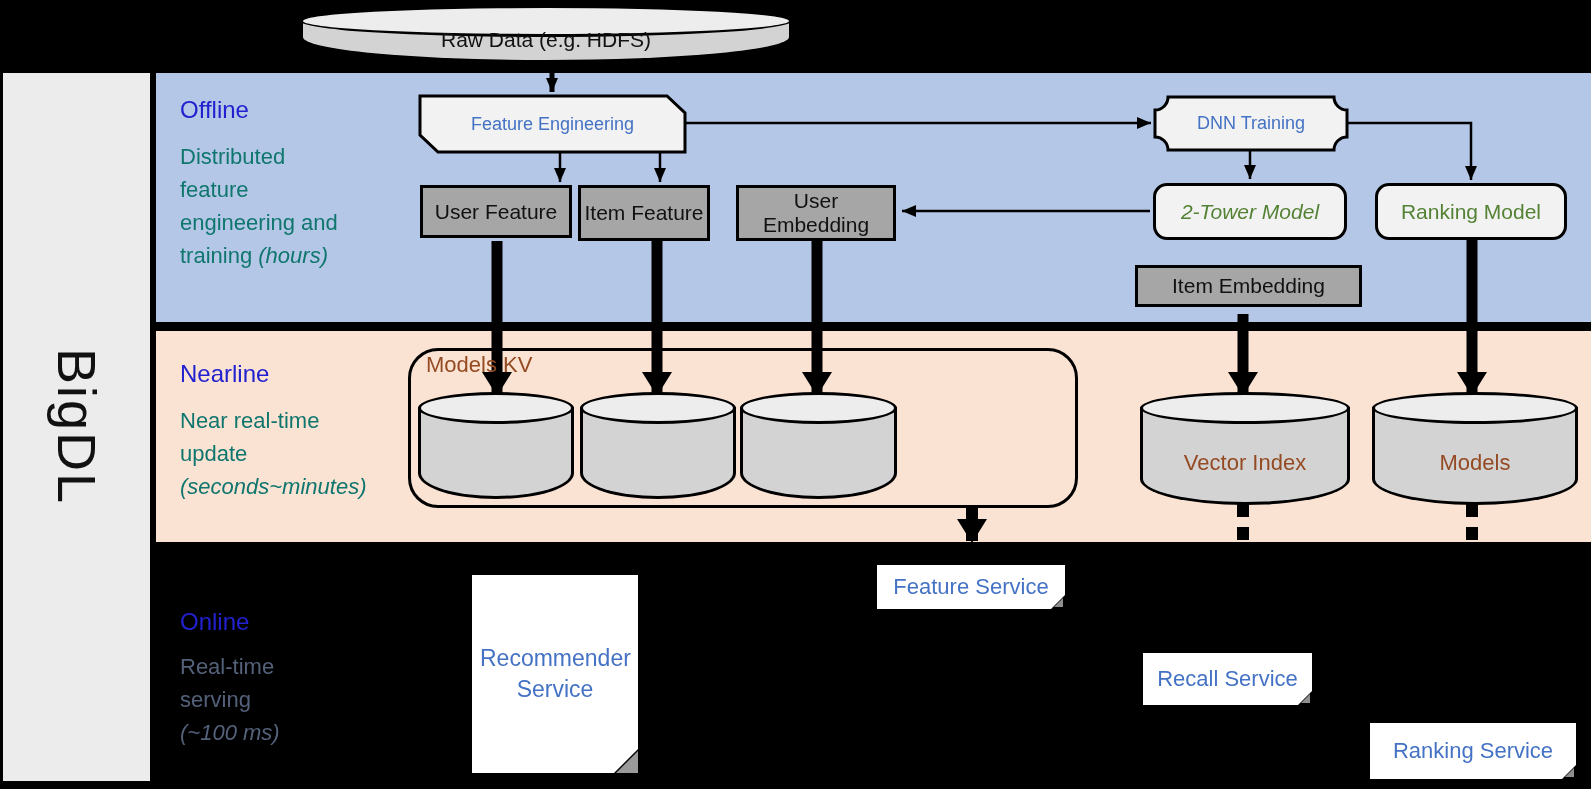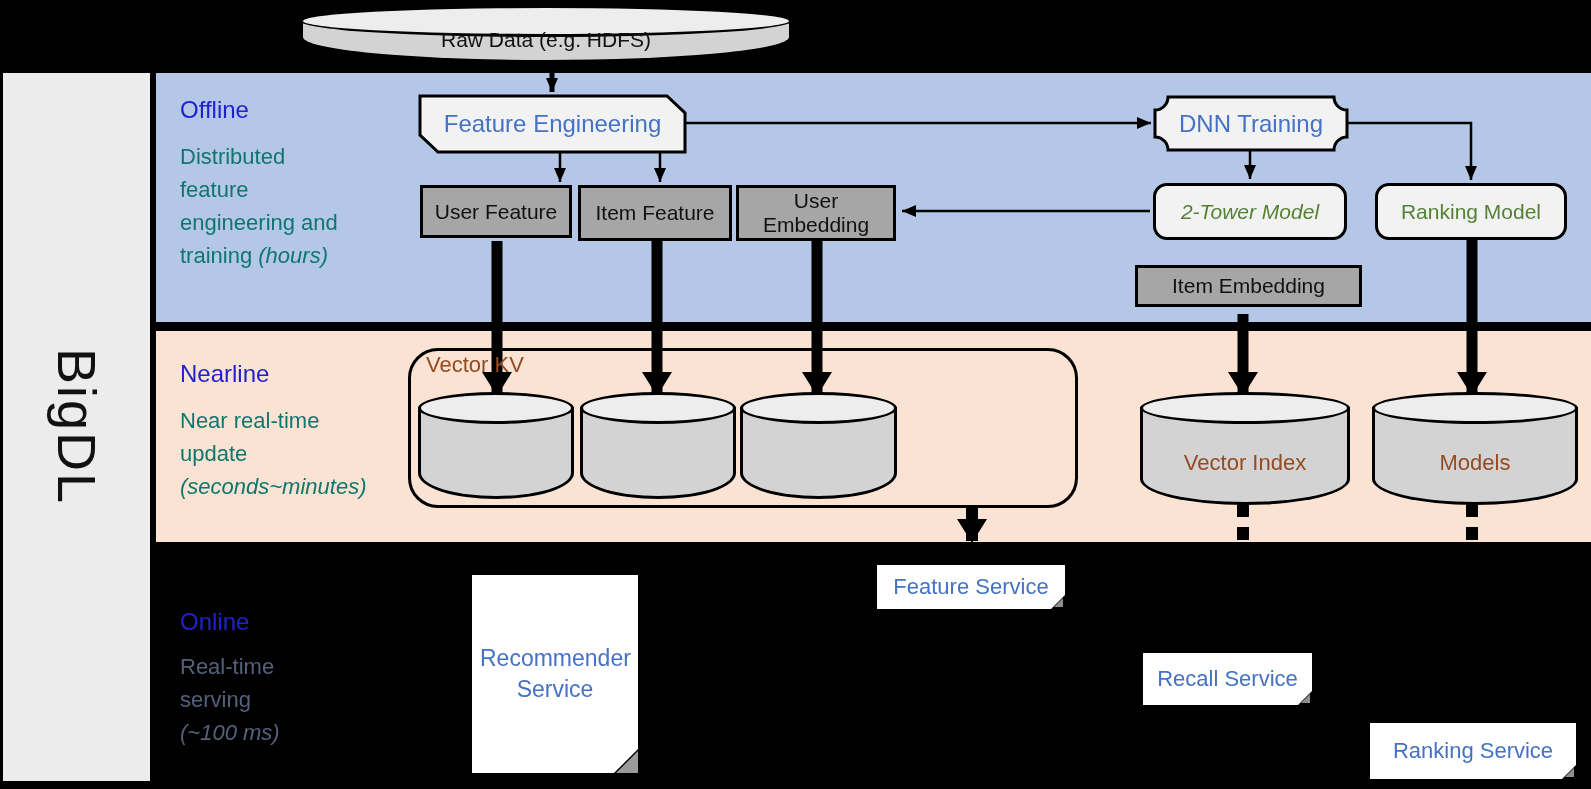--- a/index.html
+++ b/index.html
@@ -22,21 +22,21 @@
   .band-desc .it{font-style:italic;}
   .online-text .band-desc{color:#54617a;}
 
   
   .node{display:flex;align-items:center;justify-content:center;text-align:center;
         border:3px solid #000;box-sizing:border-box;font-size:21px;}
   .gray-box{background:#a6a6a6;color:#111;}
   .round-box{background:#f2f2f2;border-radius:14px;color:#548235;}
 
   .shape-label{display:flex;align-items:center;justify-content:center;text-align:center;
-        font-size:24px;color:#4472c4;}
+        font-size:18px;color:#4472c4;}
 
   
   .cyl{position:absolute;}
   .cyl .cbody{position:absolute;left:0;right:0;top:15px;bottom:0;background:#d3d3d3;
         border:3px solid #000;border-top:none;border-radius:0 0 50% 50%/0 0 26px 26px;box-sizing:border-box;}
   .cyl .ctop{position:absolute;left:0;right:0;top:0;height:32px;background:#ededed;
         border:3px solid #000;border-radius:50%;box-sizing:border-box;}
   .cyl .clabel{position:absolute;left:0;right:0;top:34px;bottom:6px;display:flex;align-items:center;
         justify-content:center;font-size:22px;color:#944a22;}
   .cyl .clabel.dark{color:#111;font-size:21px;}
@@ -122,39 +122,39 @@
   <line x1="1243" y1="504" x2="1243" y2="540" stroke="#000" stroke-width="12" stroke-dasharray="13 10"></line>
   <line x1="1472" y1="504" x2="1472" y2="540" stroke="#000" stroke-width="12" stroke-dasharray="13 10"></line>
 </svg>
 
 <div class="abs shape-label" style="left:420px;top:96px;width:265px;height:56px;">Feature Engineering</div>
 <div class="abs shape-label" style="left:1155px;top:97px;width:192px;height:53px;">DNN Training</div>
 
 <div class="abs node gray-box" style="left:420px;top:185px;width:152px;height:53px;">
     <span>User Feature</span>
   </div>
-<div class="abs node gray-box" style="left:578px;top:185px;width:154px;height:56px;">
+<div class="abs node gray-box" style="left:578px;top:185px;width:132px;height:56px;">
     <span>Item Feature</span>
   </div>
 <div class="abs node gray-box" style="left:736px;top:185px;width:160px;height:56px;align-items:center;">
     <span>User Embedding</span>
   </div>
 <div class="abs node gray-box" style="left:1135px;top:265px;width:227px;height:42px;">
     <span>Item Embedding</span>
   </div>
 
 <div class="abs node round-box" style="left:1153px;top:183px;width:194px;height:57px;font-style:italic;">
     <span>2-Tower Model</span>
   </div>
 <div class="abs node round-box" style="left:1375px;top:183px;width:192px;height:57px;">
     <span>Ranking Model</span>
   </div>
 
 <div class="abs redis-box"></div>
-<div class="abs redis-label">Vector KV</div>
+<div class="abs redis-label">Models KV</div>
 
 <div class="cyl" style="left:418px;top:392px;width:156px;height:107px;">
   <div class="cbody"></div>
     <div class="ctop"></div>
 </div>
 <div class="cyl" style="left:580px;top:392px;width:156px;height:107px;">
   <div class="cbody"></div>
     <div class="ctop"></div>
 </div>
 <div class="cyl" style="left:740px;top:392px;width:157px;height:107px;">

